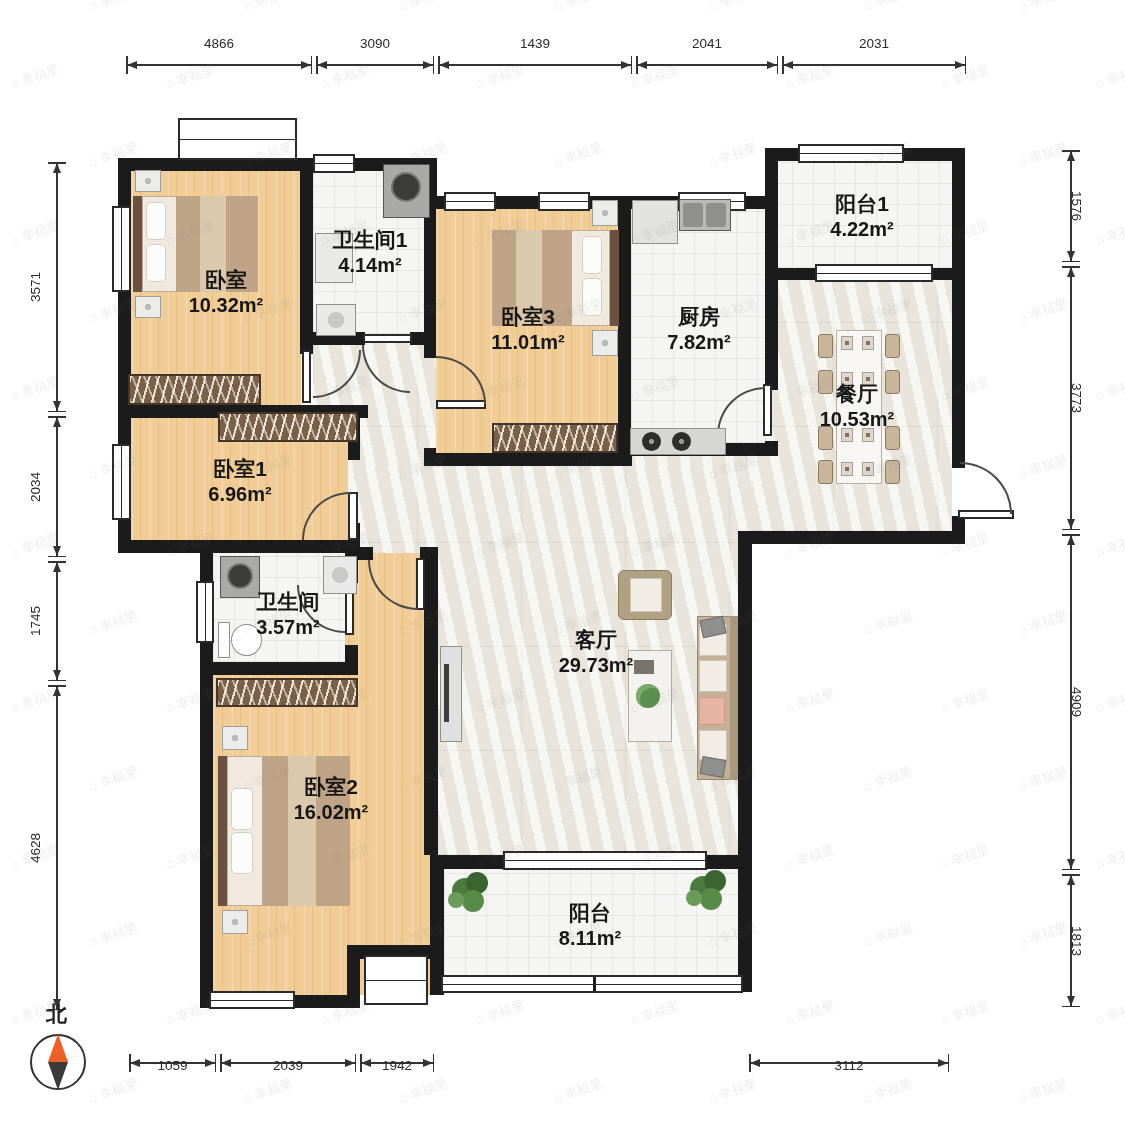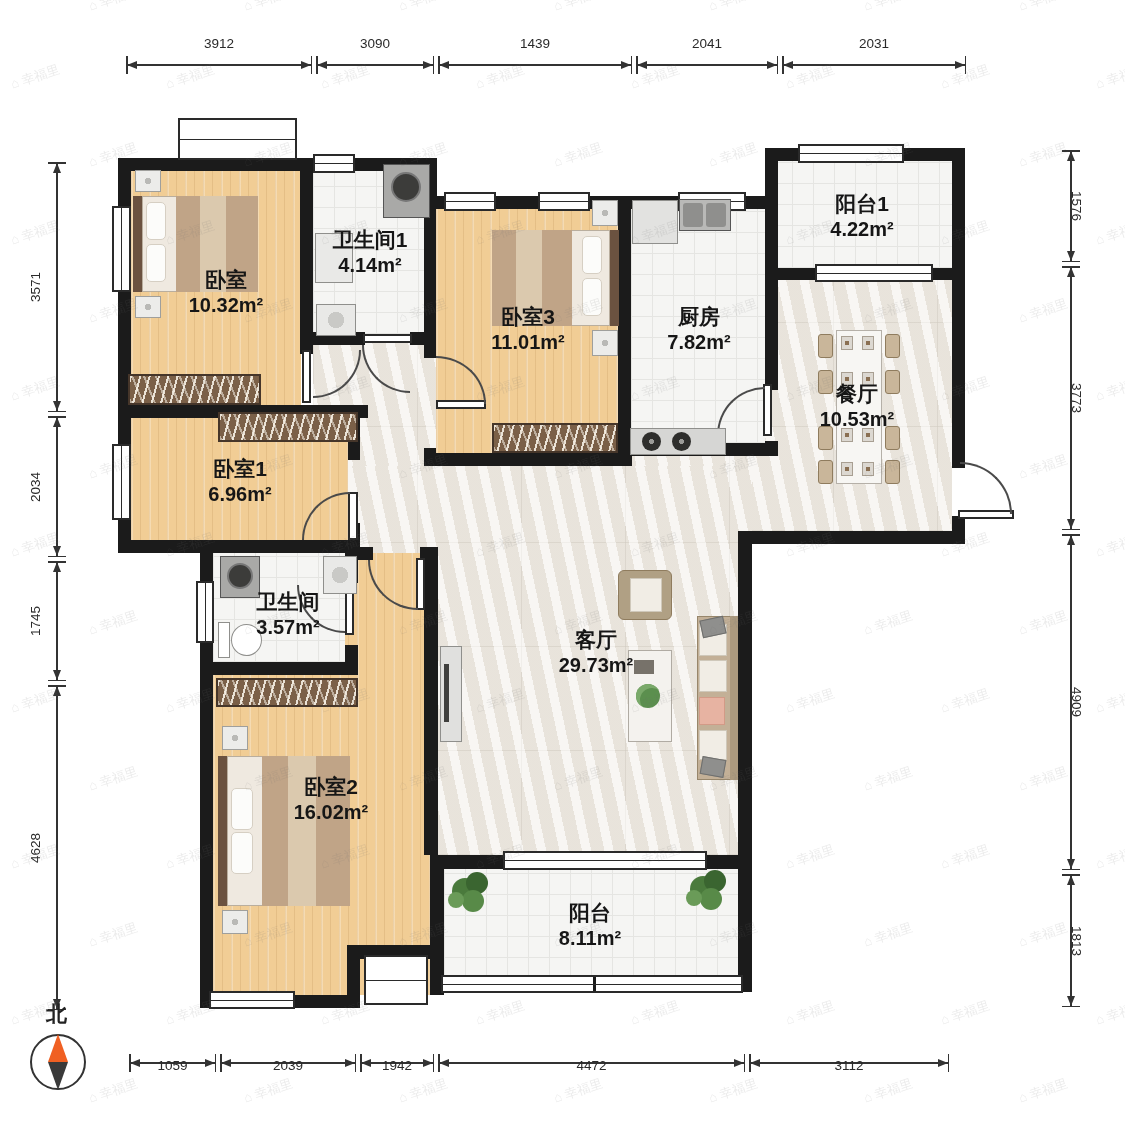--- a/index.html
+++ b/index.html
@@ -314,21 +314,21 @@
     <div class="rname">阳台</div>
     <div class="rarea">8.11m²</div>
   </div>
 
   <div class="dim" style="left:126px;top:56px;width:186px;height:18px;">
     <div class="line-h"></div>
       <div class="tick-v" style="left:0;"></div>
       <div class="tick-v" style="right:0;"></div>
     <div class="ar l"></div>
       <div class="ar r"></div>
-    <span class="lbl-h">3912</span>
+    <span class="lbl-h">4866</span>
   </div>
   <div class="dim" style="left:316px;top:56px;width:118px;height:18px;">
     <div class="line-h"></div>
       <div class="tick-v" style="left:0;"></div>
       <div class="tick-v" style="right:0;"></div>
     <div class="ar l"></div>
       <div class="ar r"></div>
     <span class="lbl-h">3090</span>
   </div>
   <div class="dim" style="left:438px;top:56px;width:194px;height:18px;">
@@ -372,28 +372,20 @@
       <div class="ar r"></div>
     <span class="lbl-h" style="top:4px;">2039</span>
   </div>
   <div class="dim" style="left:360px;top:1054px;width:74px;height:18px;">
     <div class="line-h"></div>
       <div class="tick-v" style="left:0;"></div>
       <div class="tick-v" style="right:0;"></div>
     <div class="ar l"></div>
       <div class="ar r"></div>
     <span class="lbl-h" style="top:4px;">1942</span>
-  </div>
-  <div class="dim" style="left:438px;top:1054px;width:307px;height:18px;">
-    <div class="line-h"></div>
-      <div class="tick-v" style="left:0;"></div>
-      <div class="tick-v" style="right:0;"></div>
-    <div class="ar l"></div>
-      <div class="ar r"></div>
-    <span class="lbl-h" style="top:4px;">4472</span>
   </div>
   <div class="dim" style="left:749px;top:1054px;width:200px;height:18px;">
     <div class="line-h"></div>
       <div class="tick-v" style="left:0;"></div>
       <div class="tick-v" style="right:0;"></div>
     <div class="ar l"></div>
       <div class="ar r"></div>
     <span class="lbl-h" style="top:4px;">3112</span>
   </div>
 

